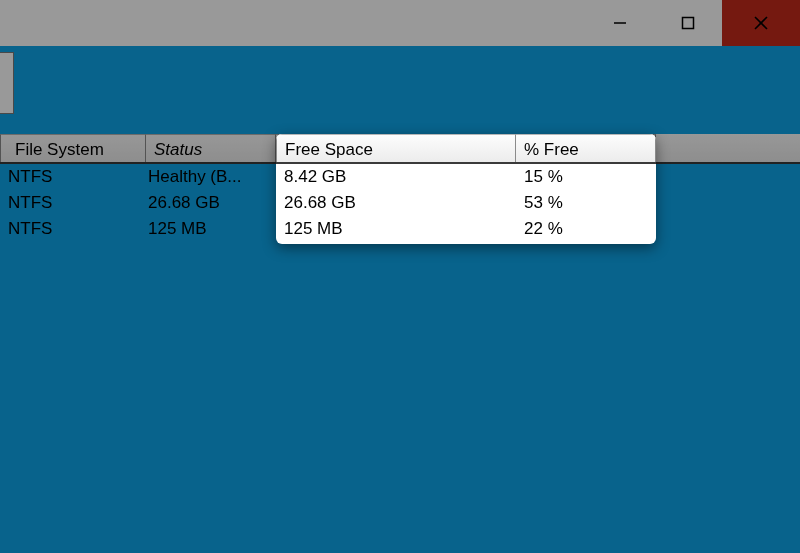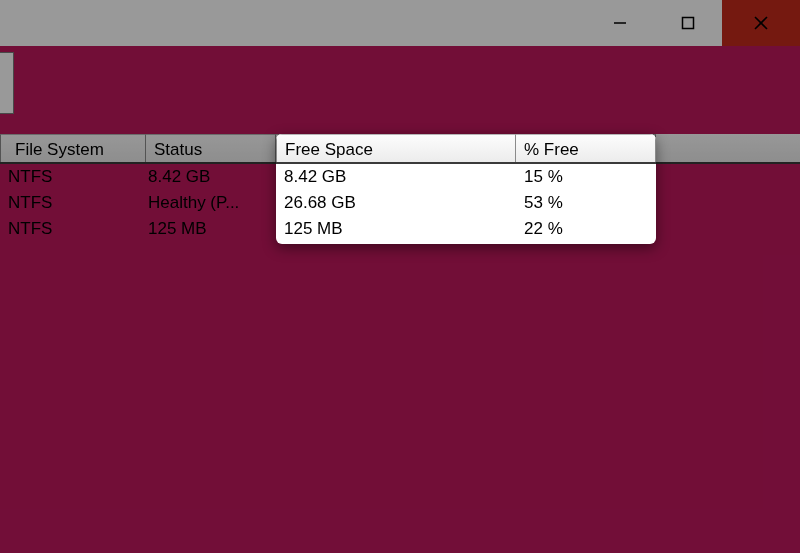--- a/index.html
+++ b/index.html
@@ -10,21 +10,21 @@
     overflow: hidden;
     font-family: "Segoe UI", Tahoma, sans-serif;
     font-size: 17px;
     background: #fff;
     color: #000;
   }
   .window {
     position: relative;
     width: 800px;
     height: 553px;
-    background: #be185d;
+    background: #0ea5e9;
   }
   
   .title-bar {
     position: absolute;
     top: 0; left: 0; right: 0;
     height: 46px;
     background: #fff;
     display: flex;
     justify-content: flex-end;
     align-items: stretch;
@@ -93,21 +93,21 @@
     text-overflow: ellipsis;
     box-sizing: border-box;
   }
   
   .c-fs    { width: 140px; }
   .c-stat  { width: 130px; }
   .c-free  { width: 240px; }
   .c-pct   { width: 140px; }
 
   .ch.c-fs    { width: 146px; margin-left: 0; padding-left: 14px;}
-  .ch.c-stat  { width: 130px; }
+  .ch.c-stat  { width: 130px; font-style: italic; }
   .ch.c-free  { width: 240px; }
   .ch.c-pct   { width: 140px; }
 
   
   .dim {
     position: absolute;
     inset: 0;
     background: rgba(0,0,0,0.40);
     pointer-events: none;
   }
@@ -161,26 +161,26 @@
   <div class="table-wrap">
     <div class="col-headers">
       <div class="ch c-fs">File System</div>
       <div class="ch c-stat">Status</div>
       <div class="ch c-free">Free Space</div>
       <div class="ch c-pct">% Free</div>
     </div>
     <div class="rows">
       <div class="row">
         <div class="cell c-fs">NTFS</div>
+        <div class="cell c-stat">Healthy (B...</div>
         <div class="cell c-free">8.42 GB</div>
         <div class="cell c-pct">15 %</div>
       </div>
       <div class="row">
         <div class="cell c-fs">NTFS</div>
-        <div class="cell c-stat">Healthy (P...</div>
         <div class="cell c-free">26.68 GB</div>
         <div class="cell c-pct">53 %</div>
       </div>
       <div class="row">
         <div class="cell c-fs">NTFS</div>
         <div class="cell c-free">125 MB</div>
         <div class="cell c-pct">22 %</div>
       </div>
     </div>
   </div>

